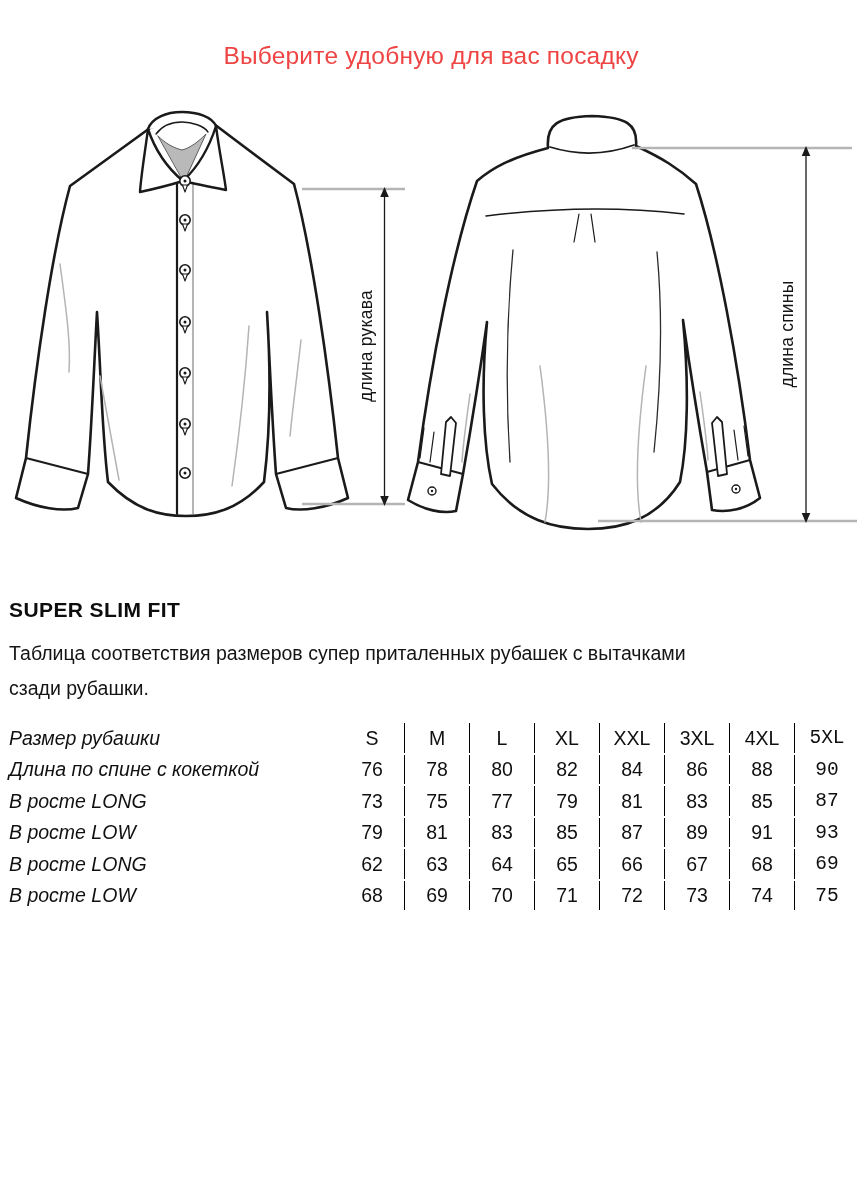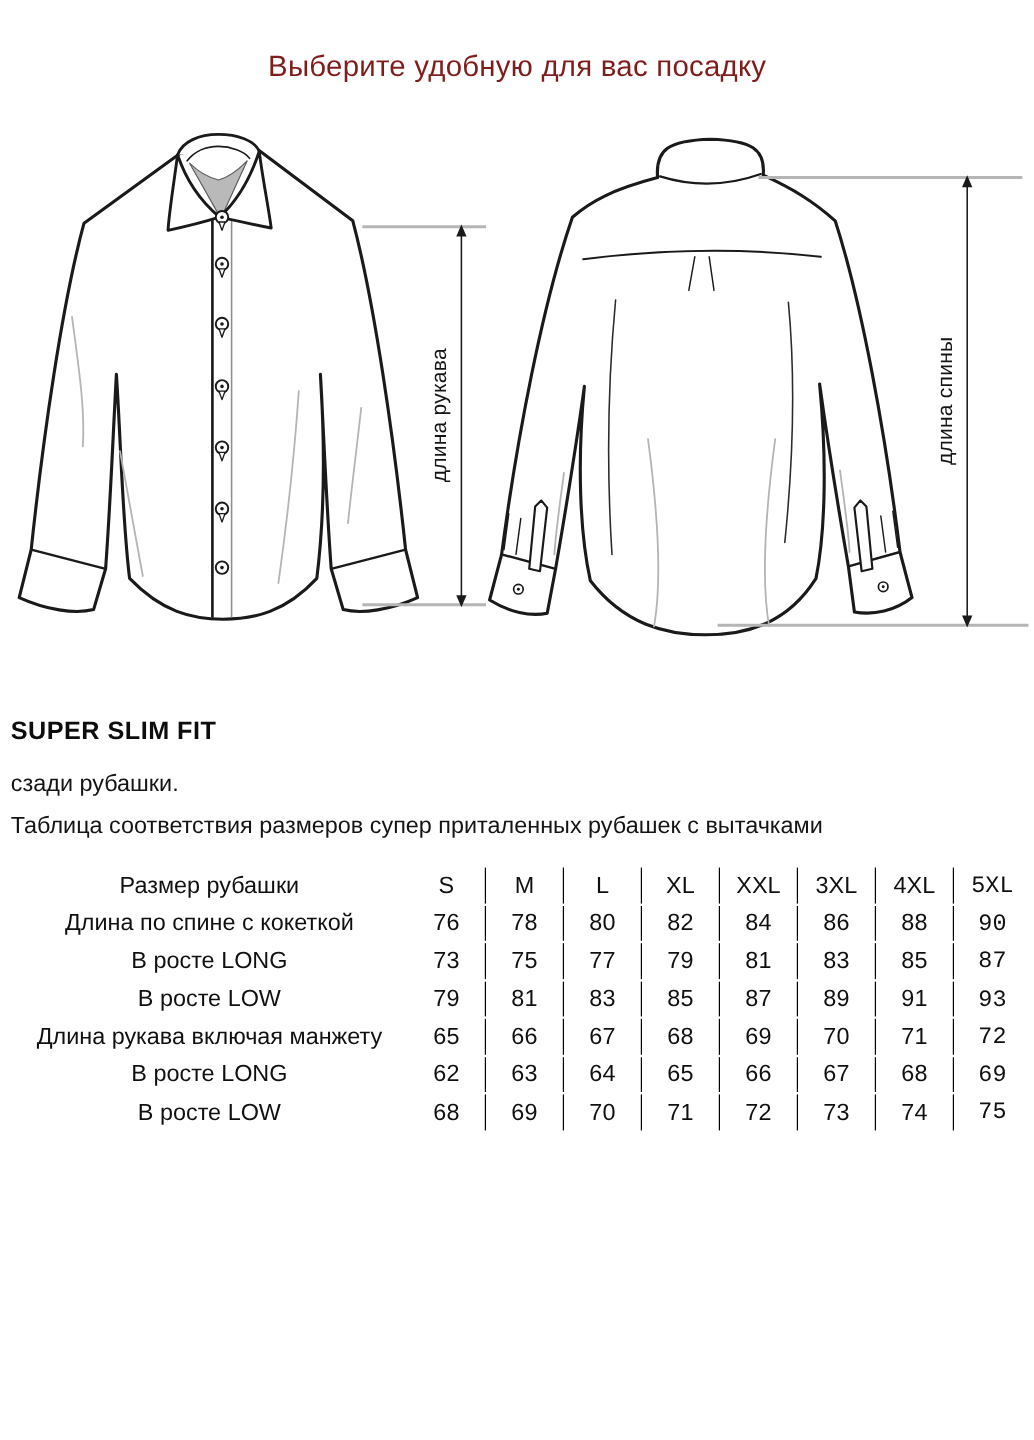--- a/index.html
+++ b/index.html
@@ -3,38 +3,38 @@
 <meta charset="utf-8">
 <style>
   html,body { margin:0; padding:0; background:#ffffff; }
   body {
     width:862px; height:1200px; overflow:hidden;
     font-family:"Liberation Sans","DejaVu Sans",sans-serif;
     color:#151515; -webkit-font-smoothing:antialiased;
   }
   .page-title {
     margin:42px 0 0 0; text-align:center;
-    font-size:24.5px; font-weight:500; letter-spacing:.2px; color:#7f1d1d;
+    font-size:24.5px; font-weight:500; letter-spacing:.2px; color:#ef4444;
   }
   .illustration { display:block; margin-top:14px; }
   .dim-label { font-size:17.5px; fill:#141414; letter-spacing:.2px; }
   .section-heading {
     margin:34px 0 0 9px; font-size:21px; font-weight:800;
     letter-spacing:.4px; color:#0d0d0d;
   }
   .section-desc {
     margin:14px 0 0 9px; font-size:19.5px; line-height:1.78; color:#141414;
   }
   .section-desc span { display:block; }
   table.size-table {
     border-collapse:separate; border-spacing:0 2px;
     margin:16px 0 0 9px; font-size:19.5px; color:#101010;
   }
   table.size-table td { height:29.5px; padding:0; white-space:nowrap; }
-  td.lbl { width:331px; text-align:center; padding-right:4px; }
+  td.lbl { width:331px; text-align:left; padding-right:4px;font-style:italic; }
   td.val { width:64px; text-align:center; border-right:1.6px solid #000; }
   td.val.last { border-right:none;font-family:Liberation Mono, monospace; }
 </style>
 </head>
 <body>
 
 <h1 class="page-title">Выберите удобную для вас посадку</h1>
 
 <svg class="illustration" width="862" height="480" viewBox="0 0 862 480">
 
@@ -191,22 +191,22 @@
     <line x1="806" y1="68" x2="806" y2="433" stroke="#1a1a1a" stroke-width="1.3"></line>
     <path d="M806,62 L801.7,72 L810.3,72 Z" fill="#1a1a1a"></path>
     <path d="M806,439 L801.7,429 L810.3,429 Z" fill="#1a1a1a"></path>
     <text class="dim-label" transform="translate(793,250) rotate(-90)" text-anchor="middle">длина спины</text>
   </g>
 </svg>
 
 <h2 class="section-heading">SUPER SLIM FIT</h2>
 
 <p class="section-desc">
+  <span>Таблица соответствия размеров супер приталенных рубашек с вытачками</span>
   <span>сзади рубашки.</span>
-  <span>Таблица соответствия размеров супер приталенных рубашек с вытачками</span>
 </p>
 
 <table class="size-table">
   <tbody>
       <tr>
         <td class="lbl">Размер рубашки</td>
         <td class="val">S</td>
         <td class="val">M</td>
         <td class="val">L</td>
         <td class="val">XL</td>
@@ -242,31 +242,20 @@
         <td class="val">79</td>
         <td class="val">81</td>
         <td class="val">83</td>
         <td class="val">85</td>
         <td class="val">87</td>
         <td class="val">89</td>
         <td class="val">91</td>
         <td class="val last">93</td>
       </tr>
       <tr>
-        <td class="lbl">Длина рукава включая манжету</td>
-        <td class="val">65</td>
-        <td class="val">66</td>
-        <td class="val">67</td>
-        <td class="val">68</td>
-        <td class="val">69</td>
-        <td class="val">70</td>
-        <td class="val">71</td>
-        <td class="val last">72</td>
-      </tr>
-      <tr>
         <td class="lbl">В росте LONG</td>
         <td class="val">62</td>
         <td class="val">63</td>
         <td class="val">64</td>
         <td class="val">65</td>
         <td class="val">66</td>
         <td class="val">67</td>
         <td class="val">68</td>
         <td class="val last">69</td>
       </tr>

